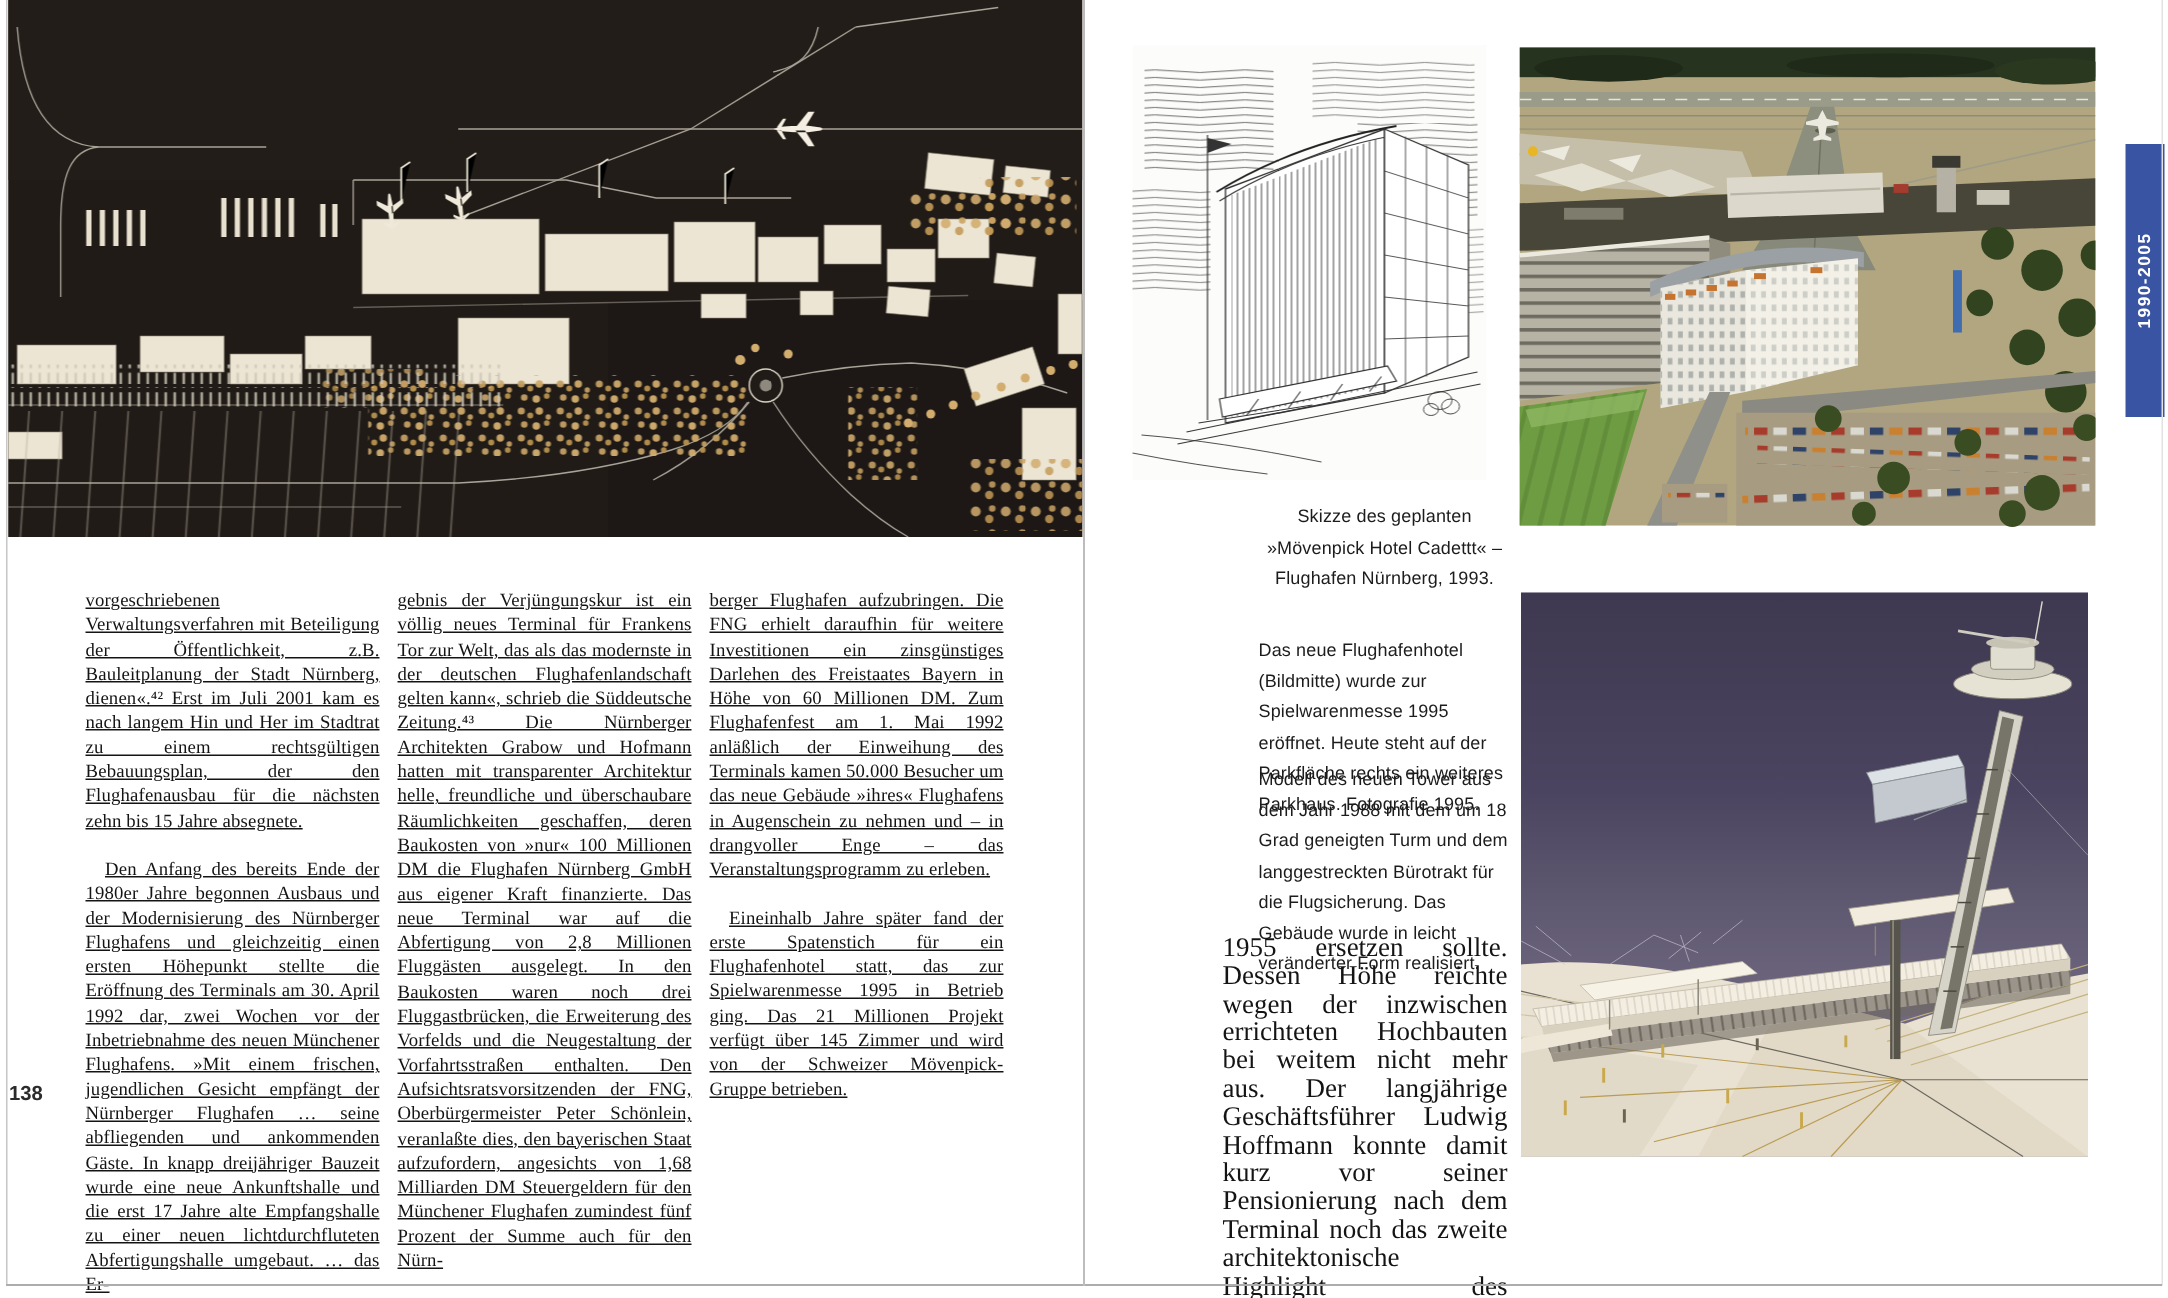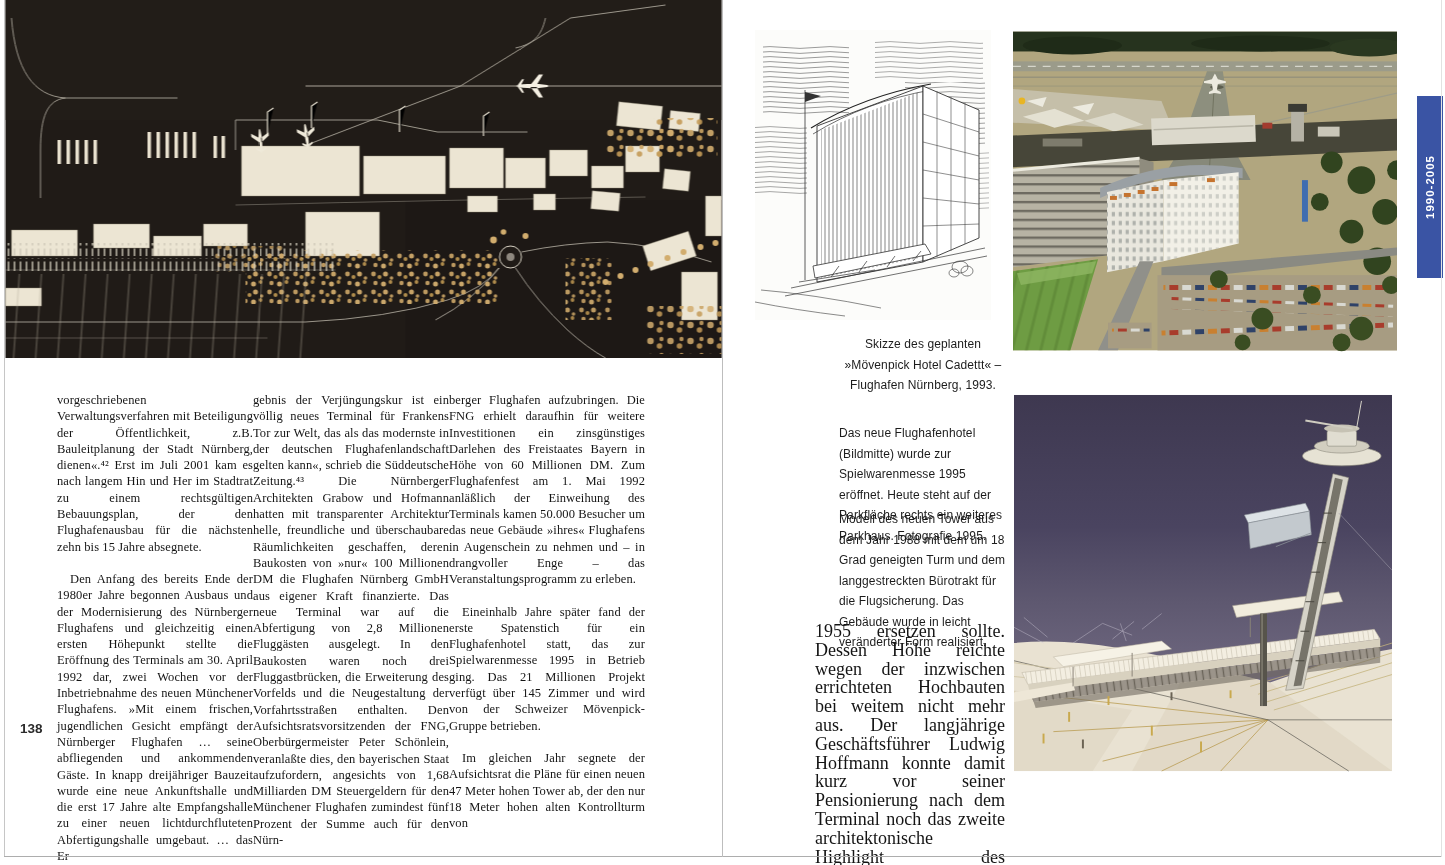--- a/index.html
+++ b/index.html
@@ -7,37 +7,37 @@
           font-family:"Liberation Serif",serif;color:#141414;}
   .edge{position:absolute;background:#c6c6c6;}
   .edge.left{left:4px;top:0;width:1px;height:857px;}
   .edge.bottom{left:4px;top:856px;width:1437px;height:1px;background:#adadad;}
   .edge.right{left:1441px;top:0;width:1px;height:857px;background:#e2e2e2;}
   .gutter{position:absolute;left:722px;top:0;width:1px;height:857px;background:#bdbdbd;}
   figure{margin:0;padding:0;position:absolute;}
   figure svg{display:block;}
 
   
-  .cols{position:absolute;left:57px;top:392px;width:612px;display:flex;gap:0;}
+  .cols{position:absolute;left:57px;top:392px;width:612px;display:flex;gap:12px;text-decoration:underline;}
   .col{width:196px;}
   .bodytext p{margin:0;font-size:12.5px;line-height:16.3px;text-align:justify;
               letter-spacing:.1px;}
   .bodytext p.ind{text-indent:13px;margin-top:16px;}
   .rcol{position:absolute;left:815px;top:622px;width:190px;}
   .rcol p{margin:0;font-size:18px;line-height:18.8px;text-align:justify;}
 
   
   .cap{font-family:"Liberation Sans",sans-serif;font-size:12px;line-height:20.5px;
        color:#1c1c1c;letter-spacing:.1px;}
   .cap.abs{position:absolute;width:168px;}
   .col .cap{margin-bottom:15px;padding-left:8px;}
 
   .pagenum{position:absolute;top:721px;font-family:"Liberation Sans",sans-serif;
            font-size:13.5px;font-weight:bold;color:#2b2b2b;}
-  .pagenum.l{left:20px;} .pagenum.r{left:1462px;}
+  .pagenum.l{left:6px;} .pagenum.r{left:1462px;}
 
   .chaptab{position:absolute;left:1417px;top:96px;width:26px;height:182px;
            background:#3a54a4;display:flex;align-items:center;justify-content:center;}
   .chaptab span{writing-mode:vertical-rl;transform:rotate(180deg);
            font-family:"Liberation Sans",sans-serif;font-size:11.5px;font-weight:bold;
            color:#fff;letter-spacing:1px;white-space:nowrap;}
 </style>
 </head>
 <body>
 
@@ -178,21 +178,20 @@
     <div class="col">
       <p>vorgeschriebenen Verwaltungsverfahren mit Beteiligung der Öffentlichkeit, z.B. Bauleitplanung der Stadt Nürnberg, dienen«.⁴² Erst im Juli 2001 kam es nach langem Hin und Her im Stadtrat zu einem rechtsgültigen Bebauungsplan, der den Flughafenausbau für die nächsten zehn bis 15 Jahre absegnete.</p>
       <p class="ind">Den Anfang des bereits Ende der 1980er Jahre begonnen Ausbaus und der Modernisierung des Nürnberger Flughafens und gleichzeitig einen ersten Höhepunkt stellte die Eröffnung des Terminals am 30. April 1992 dar, zwei Wochen vor der Inbetriebnahme des neuen Münchener Flughafens. »Mit einem frischen, jugendlichen Gesicht empfängt der Nürnberger Flughafen … seine abfliegenden und ankommenden Gäste. In knapp dreijähriger Bauzeit wurde eine neue Ankunftshalle und die erst 17 Jahre alte Empfangshalle zu einer neuen lichtdurchfluteten Abfertigungshalle umgebaut. … das Er-</p>
     </div>
     <div class="col">
       <p>gebnis der Verjüngungskur ist ein völlig neues Terminal für Frankens Tor zur Welt, das als das modernste in der deutschen Flughafenlandschaft gelten kann«, schrieb die Süddeutsche Zeitung.⁴³ Die Nürnberger Architekten Grabow und Hofmann hatten mit transparenter Architektur helle, freundliche und überschaubare Räumlichkeiten geschaffen, deren Baukosten von »nur« 100 Millionen DM die Flughafen Nürnberg GmbH aus eigener Kraft finanzierte. Das neue Terminal war auf die Abfertigung von 2,8 Millionen Fluggästen ausgelegt. In den Baukosten waren noch drei Fluggastbrücken, die Erweiterung des Vorfelds und die Neugestaltung der Vorfahrtsstraßen enthalten. Den Aufsichtsratsvorsitzenden der FNG, Oberbürgermeister Peter Schönlein, veranlaßte dies, den bayerischen Staat aufzufordern, angesichts von 1,68 Milliarden DM Steuergeldern für den Münchener Flughafen zumindest fünf Prozent der Summe auch für den Nürn-</p>
     </div>
     <div class="col">
       <p>berger Flughafen aufzubringen. Die FNG erhielt daraufhin für weitere Investitionen ein zinsgünstiges Darlehen des Freistaates Bayern in Höhe von 60 Millionen DM. Zum Flughafenfest am 1. Mai 1992 anläßlich der Einweihung des Terminals kamen 50.000 Besucher um das neue Gebäude »ihres« Flughafens in Augenschein zu nehmen und – in drangvoller Enge – das Veranstaltungsprogramm zu erleben.</p>
       <p class="ind">Eineinhalb Jahre später fand der erste Spatenstich für ein Flughafenhotel statt, das zur Spielwarenmesse 1995 in Betrieb ging. Das 21 Millionen Projekt verfügt über 145 Zimmer und wird von der Schweizer Mövenpick-Gruppe betrieben.</p>
-      <p class="ind">Im gleichen Jahr segnete der Aufsichtsrat die Pläne für einen neuen 47 Meter hohen Tower ab, der den nur 18 Meter hohen alten Kontrollturm von</p>
     </div>
   </div>
 
   <div class="pagenum l">138</div>
 
   <figure style="left:755px;top:30px;width:236px;height:290px;">
     <svg width="236" height="290" viewBox="0 0 236 290">
       <defs>
         <pattern id="hatchH" width="60" height="5" patternUnits="userSpaceOnUse">
           <path d="M0,2.5 q15,-1.8 30,0 t30,0" fill="none" stroke="#3a3a3a" stroke-width=".6"></path>

